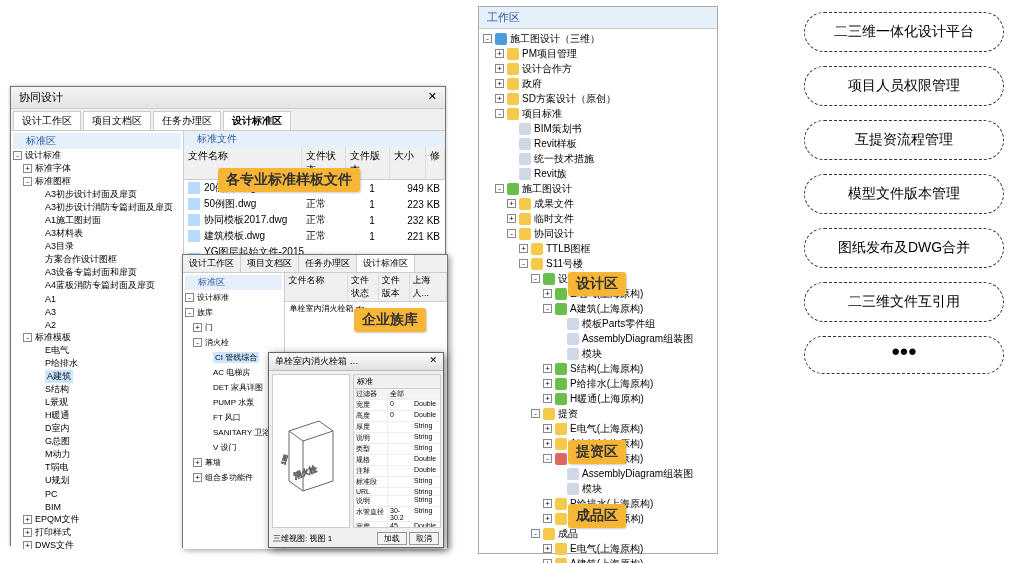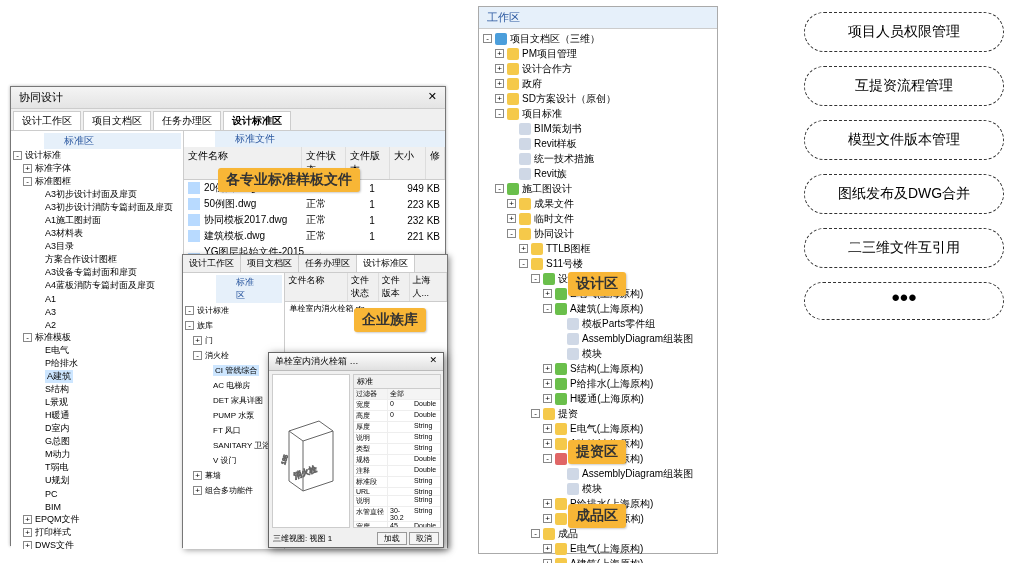--- a/index.html
+++ b/index.html
@@ -26,21 +26,21 @@
 .callout { position: absolute; background: #f8b636; color: #333; font-weight: bold; border-radius: 3px; padding: 3px 8px; font-size: 14px; z-index: 50; box-shadow: 1px 1px 2px rgba(0,0,0,0.2);}
 
 
 .p1 { position: absolute; left: 10px; top: 86px; width: 436px; height: 460px; border: 1px solid #777; background: #f8f8f8; box-shadow: 0 0 3px rgba(0,0,0,0.3); }
 .p1-title { background: linear-gradient(#f4f4f4,#e4e4e4); font-size: 11px; padding: 3px 8px; border-bottom: 1px solid #ccc; }
 .p1-tabs { background: #f0f0f0; padding: 2px 2px 0 2px; border-bottom: 1px solid #ccc; display: flex; font-size: 10px; gap: 2px; }
 .p1-tab { background: #fff; border: 1px solid #ccc; border-bottom: none; padding: 2px 8px; }
 .p1-tab.active { background: #fff; font-weight: bold; }
 .p1-body { display: flex; height: calc(100% - 40px); }
 .p1-left { width: 175px; border-right: 1px solid #ccc; background: #fff; font-size: 9px; padding: 2px; overflow: hidden; }
-.p1-left-hd { font-size: 10px; color: #2b58a0; background: #e6f0fa; padding: 1px 20px; margin-left: 31px; }
+.p1-left-hd { font-size: 10px; color: #2b58a0; background: #e6f0fa; padding: 1px 13px; }
 .p1-right { flex: 1; background: #fff; }
 .p1-right-hd { display: flex; font-size: 10px; background: #f0f0f0; border-bottom: 1px solid #ccc; }
 .p1-right-hd span { padding: 2px 4px; border-right: 1px solid #ddd; }
 .p1-row { display: flex; font-size: 10px; padding: 1px 4px; align-items: center; }
 .p1-row .fi { width: 12px; height: 12px; background: #b8daff; margin-right: 4px; }
 .p1-left .tn { height: 13px; }
 
 
 .p2 { position: absolute; left: 182px; top: 254px; width: 266px; height: 294px; border: 1px solid #777; background: #fafafa; box-shadow: 2px 2px 6px rgba(0,0,0,0.4); z-index: 20; }
 .p2-tabs { display: flex; font-size: 9px; background: #f0f0f0; border-bottom: 1px solid #ccc; }
@@ -67,36 +67,37 @@
 .dlg-btn { border: 1px solid #999; background: #f4f4f4; padding: 1px 6px; }
 
 svg.pic { stroke:#666; stroke-width:1; fill:none; }
 
 .tn .sel { background:#cde6ff; padding: 0 2px; }
 </style>
 </head>
 <body>
 
 <div class="features">
+  <div class="feature-pill">二三维一体化设计平台</div>
   <div class="feature-pill">项目人员权限管理</div>
   <div class="feature-pill">互提资流程管理</div>
   <div class="feature-pill">模型文件版本管理</div>
   <div class="feature-pill">图纸发布及DWG合并</div>
   <div class="feature-pill">二三维文件互引用</div>
   <div class="feature-pill"><span class="dots">•••</span></div>
 </div>
 
 <div class="mid-panel">
   <div class="mid-header">工作区</div>
   <div class="mid-tree" id="mid-tree">
       <div class="tn">
         <span class="ind" style="width: 0px;"></span>
         <span class="tgl">-</span>
         <span class="ico ico-root"></span>
-        <span>项目文档区（三维）</span>
+        <span>施工图设计（三维）</span>
       </div>
       <div class="tn">
         <span class="ind" style="width: 12px;"></span>
         <span class="tgl">+</span>
         <span class="ico ico-folder"></span>
         <span>PM项目管理</span>
       </div>
       <div class="tn">
         <span class="ind" style="width: 12px;"></span>
         <span class="tgl">+</span>

